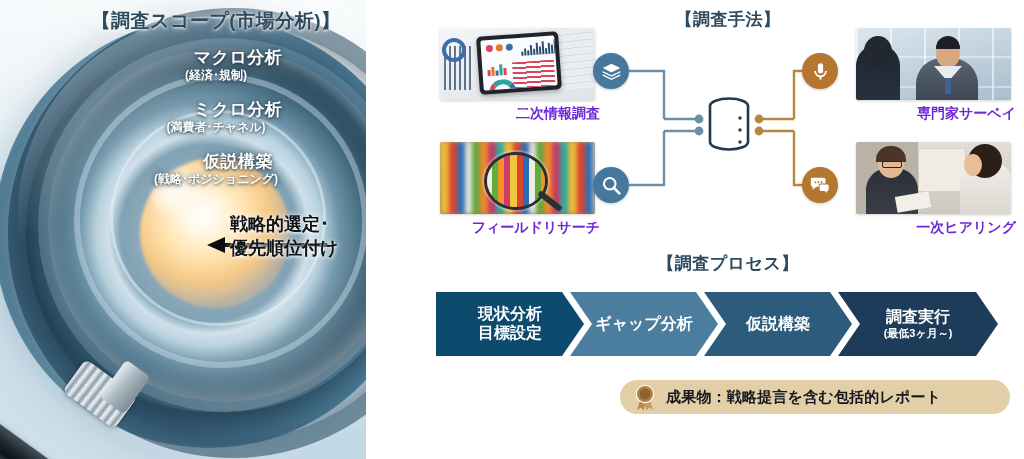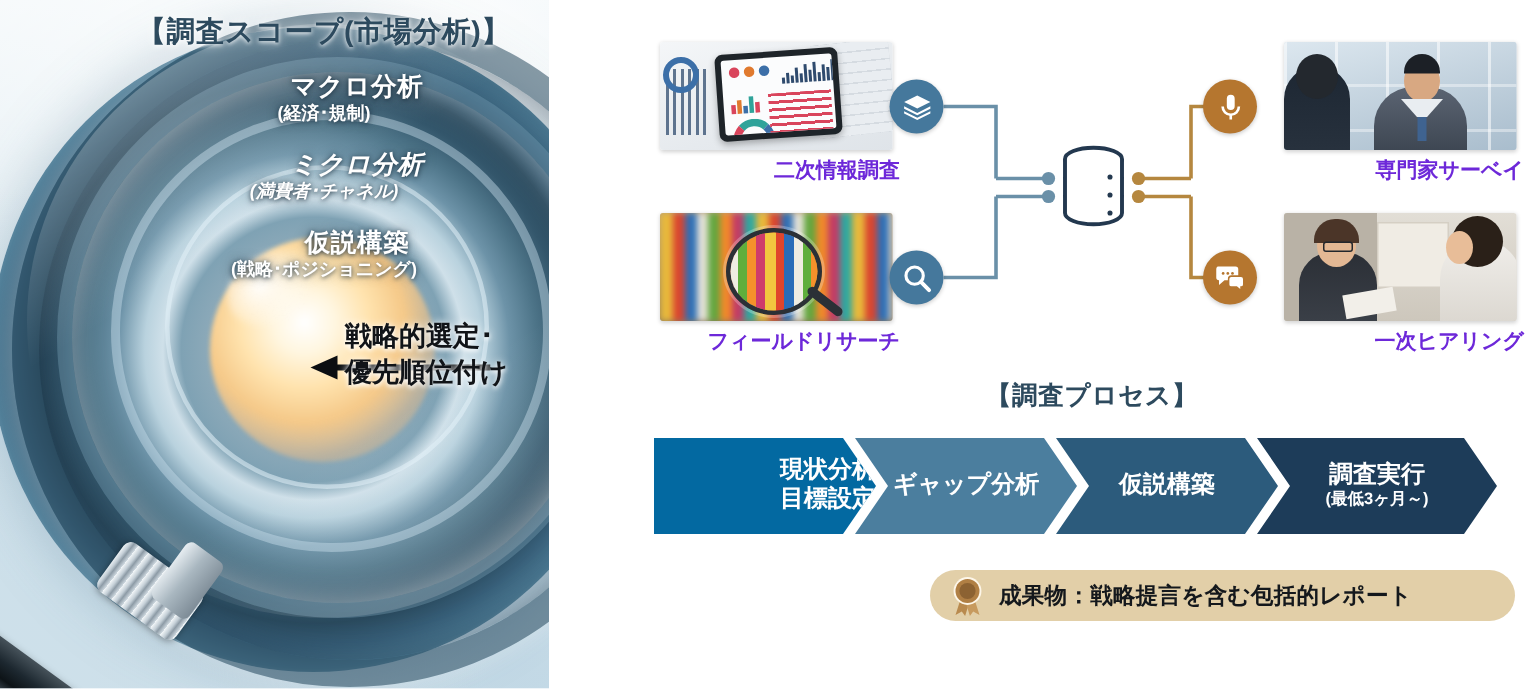--- a/index.html
+++ b/index.html
@@ -106,21 +106,21 @@
   .scope-title{
     position:absolute;top:8px;left:0;width:432px;text-align:center;
     font-size:19px;font-weight:700;color:#2d4a5e;letter-spacing:.5px;
     text-shadow:0 1px 3px rgba(255,255,255,.95),0 0 8px rgba(255,255,255,.8);
   }
   .ring-label{position:absolute;width:432px;left:0;text-align:center;color:#ffffff;
     text-shadow:0 1px 3px rgba(25,45,60,.85),0 0 7px rgba(25,45,60,.6);}
   .ring-label .main{font-size:17px;font-weight:700;letter-spacing:.5px;line-height:1.15;padding-left:44px;}
   .ring-label .sub{font-size:12px;font-weight:700;letter-spacing:0;line-height:1.3;}
   .rl-1{top:48px;}
-  .rl-2{top:100px;font-style:italic;}
+  .rl-2{top:100px;}
   .rl-3{top:152px;}
 
   .focus-annot{
     position:absolute;right:8px;top:212px;width:128px;text-align:left;
     font-size:18px;font-weight:700;color:#111418;line-height:1.35;
     text-shadow:0 1px 3px rgba(255,255,255,.95),0 0 6px rgba(255,255,255,.9);
   }
   .focus-arrow{position:absolute;left:205px;top:236px;width:122px;height:18px;}
 
   
@@ -266,20 +266,21 @@
     </svg>
 
     <div class="focus-annot">
       <div>戦略的選定･</div>
       <div>優先順位付け</div>
     </div>
   </div>
 
   <div class="right">
 
+    <div class="sec-title t-method">【調査手法】</div>
 
     <div class="photo p1">
       <div class="kbd"></div>
       <div style="position:absolute;left:4px;top:18px;width:30px;height:44px;
                   background:repeating-linear-gradient(90deg,#2f4b6e 0 2px,transparent 2px 5px);opacity:.75;"></div>
       <div style="position:absolute;left:2px;top:10px;width:16px;height:16px;border-radius:50%;
                   border:4px solid #3c6fa8;"></div>
       <div class="tab-body">
         <div class="tab-screen">
           <div class="dot-r" style="left:5px;top:5px;background:#d9455c;"></div>
@@ -418,21 +419,21 @@
         <path d="M6 34 v12 a19 7.5 0 0 0 38 0 v-12" fill="#fff" stroke="#23384f" stroke-width="2.6"></path>
         <circle cx="36" cy="22" r="1.7" fill="#23384f"></circle>
         <circle cx="36" cy="34" r="1.7" fill="#23384f"></circle>
         <circle cx="36" cy="46" r="1.7" fill="#23384f"></circle>
       </svg>
     </div>
 
     <div class="sec-title t-process">【調査プロセス】</div>
 
     <div class="chev-row">
-      <div class="chev" style="left:0px;width:148px;background:#0369a1;justify-content:flex-end;">
+      <div class="chev" style="left:0px;width:148px;background:#0c4a6e;">
         <span>
           <span class="t1">現状分析</span>
           <span class="t1">目標設定</span>
         </span>
       </div>
       <div class="chev notch" style="left:134px;width:148px;background:#4b7e9e;">
         <span>
           <span class="t1">ギャップ分析</span>
         </span>
       </div>

